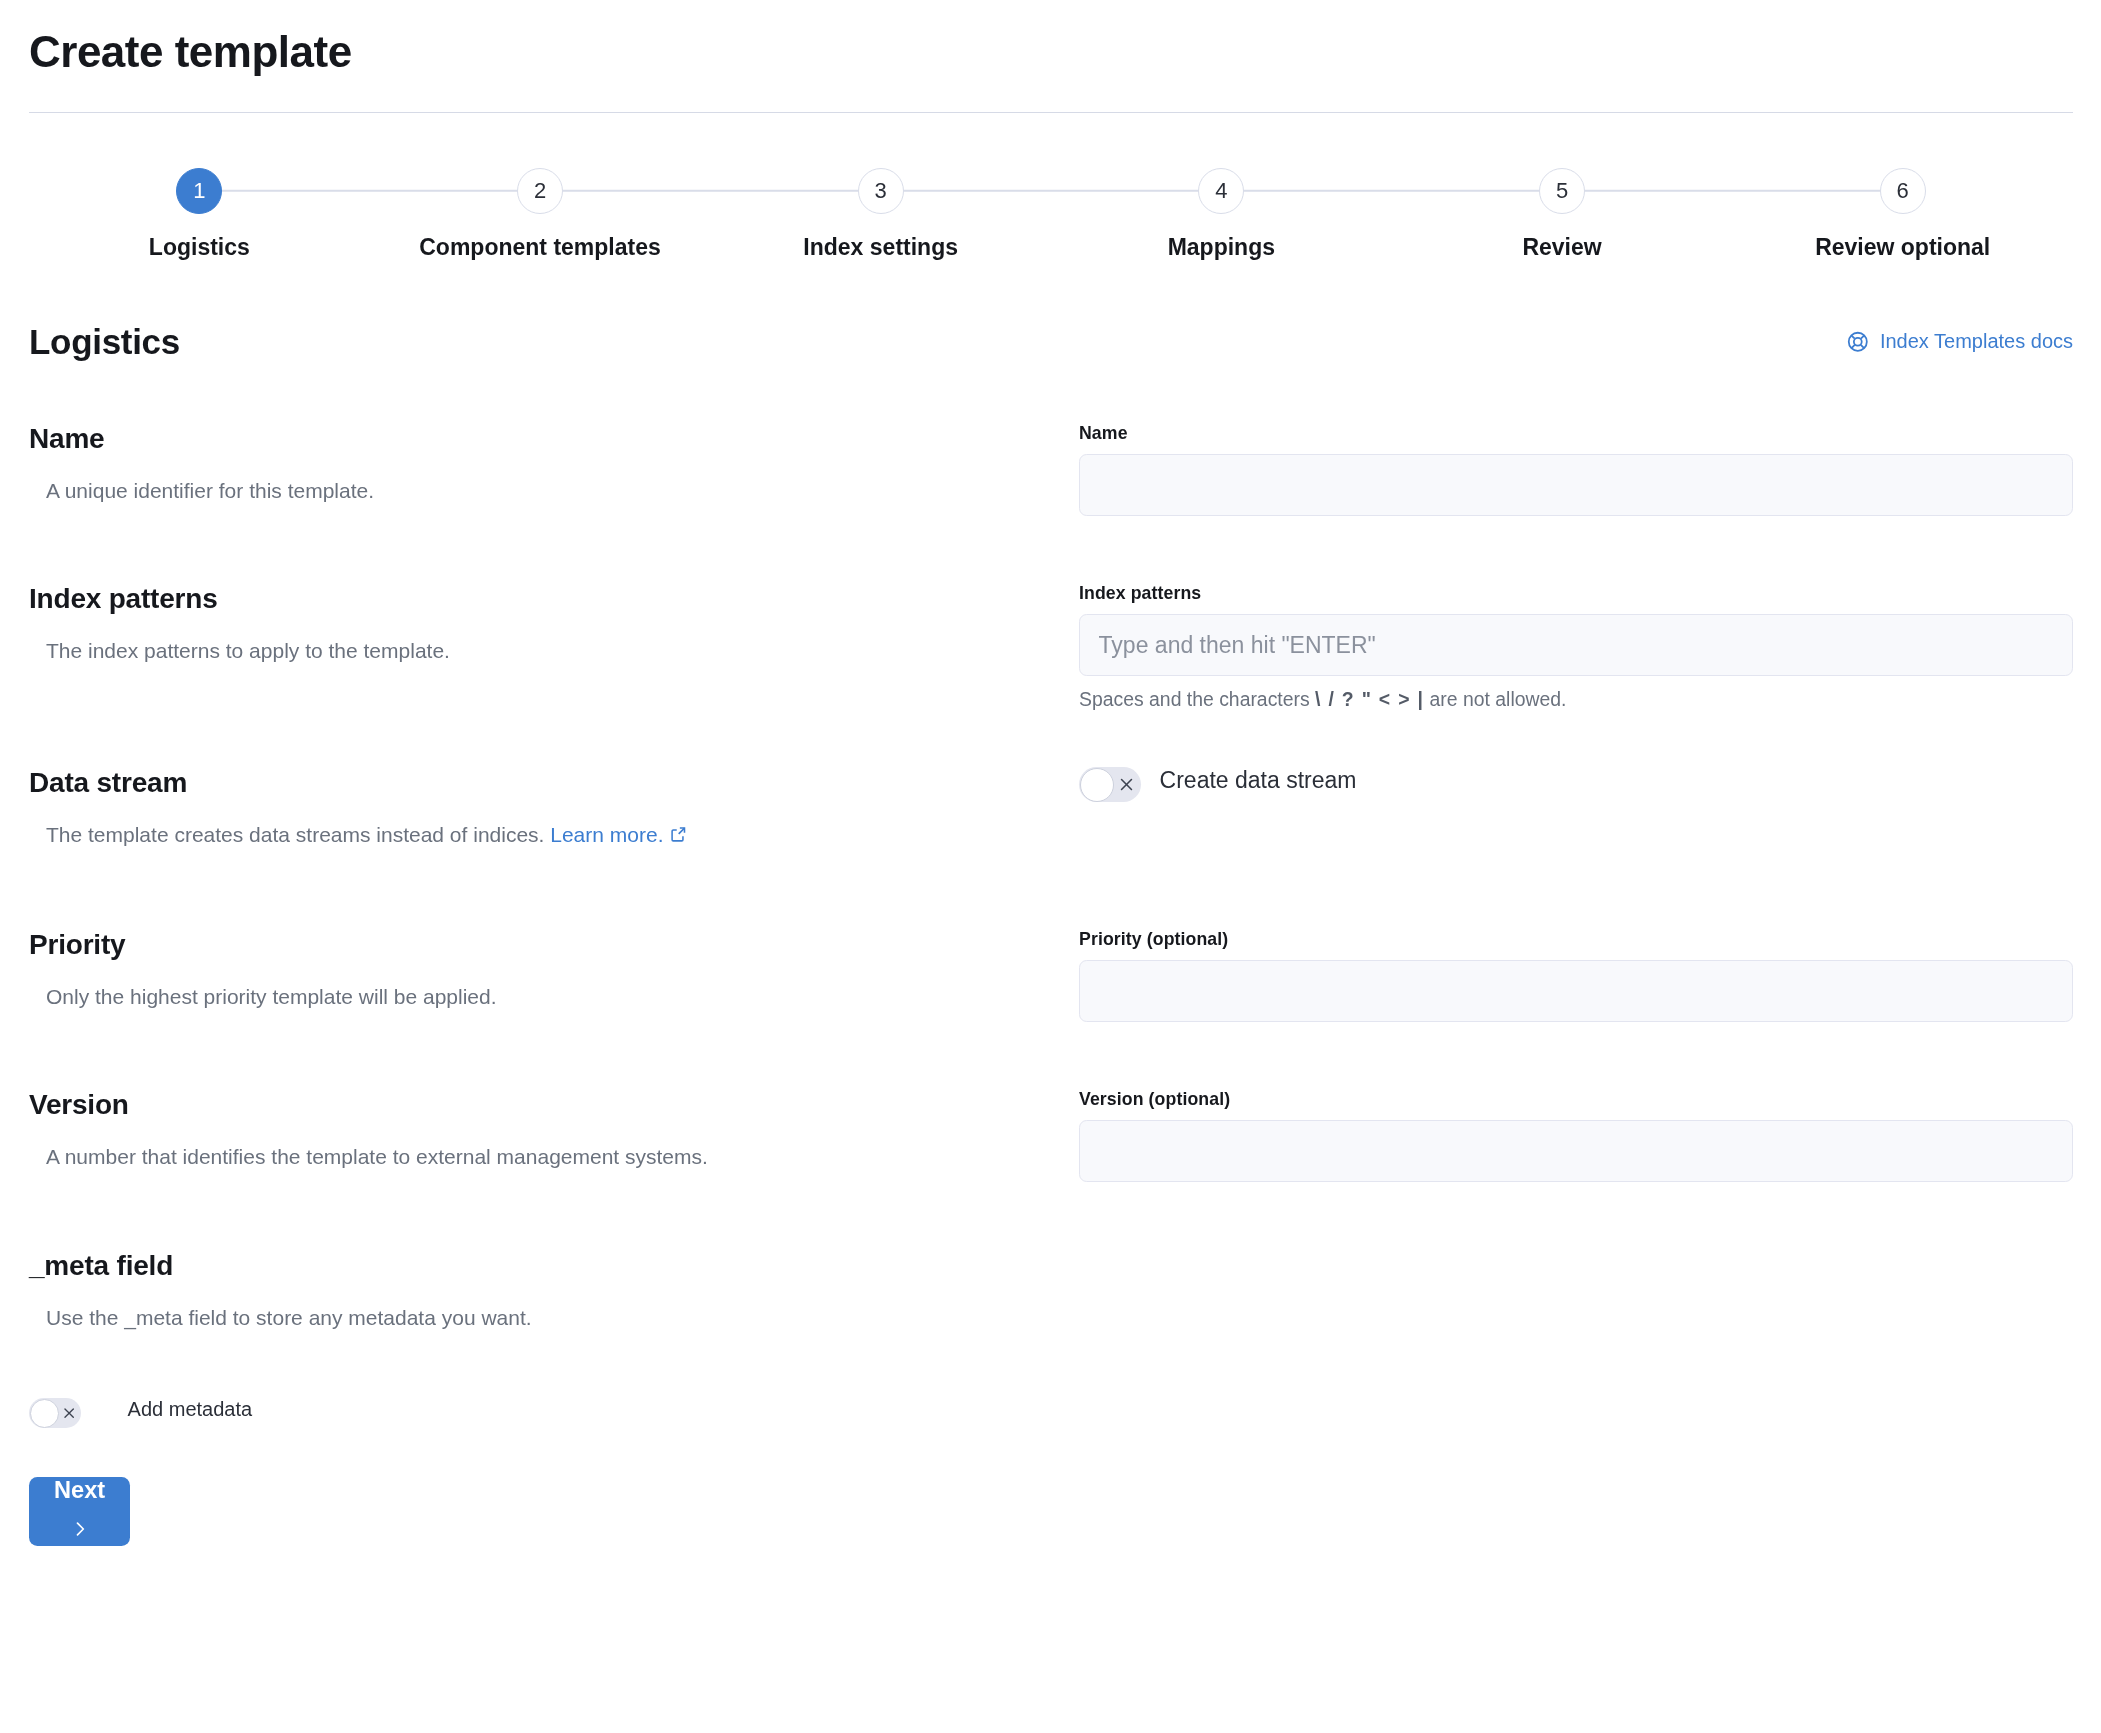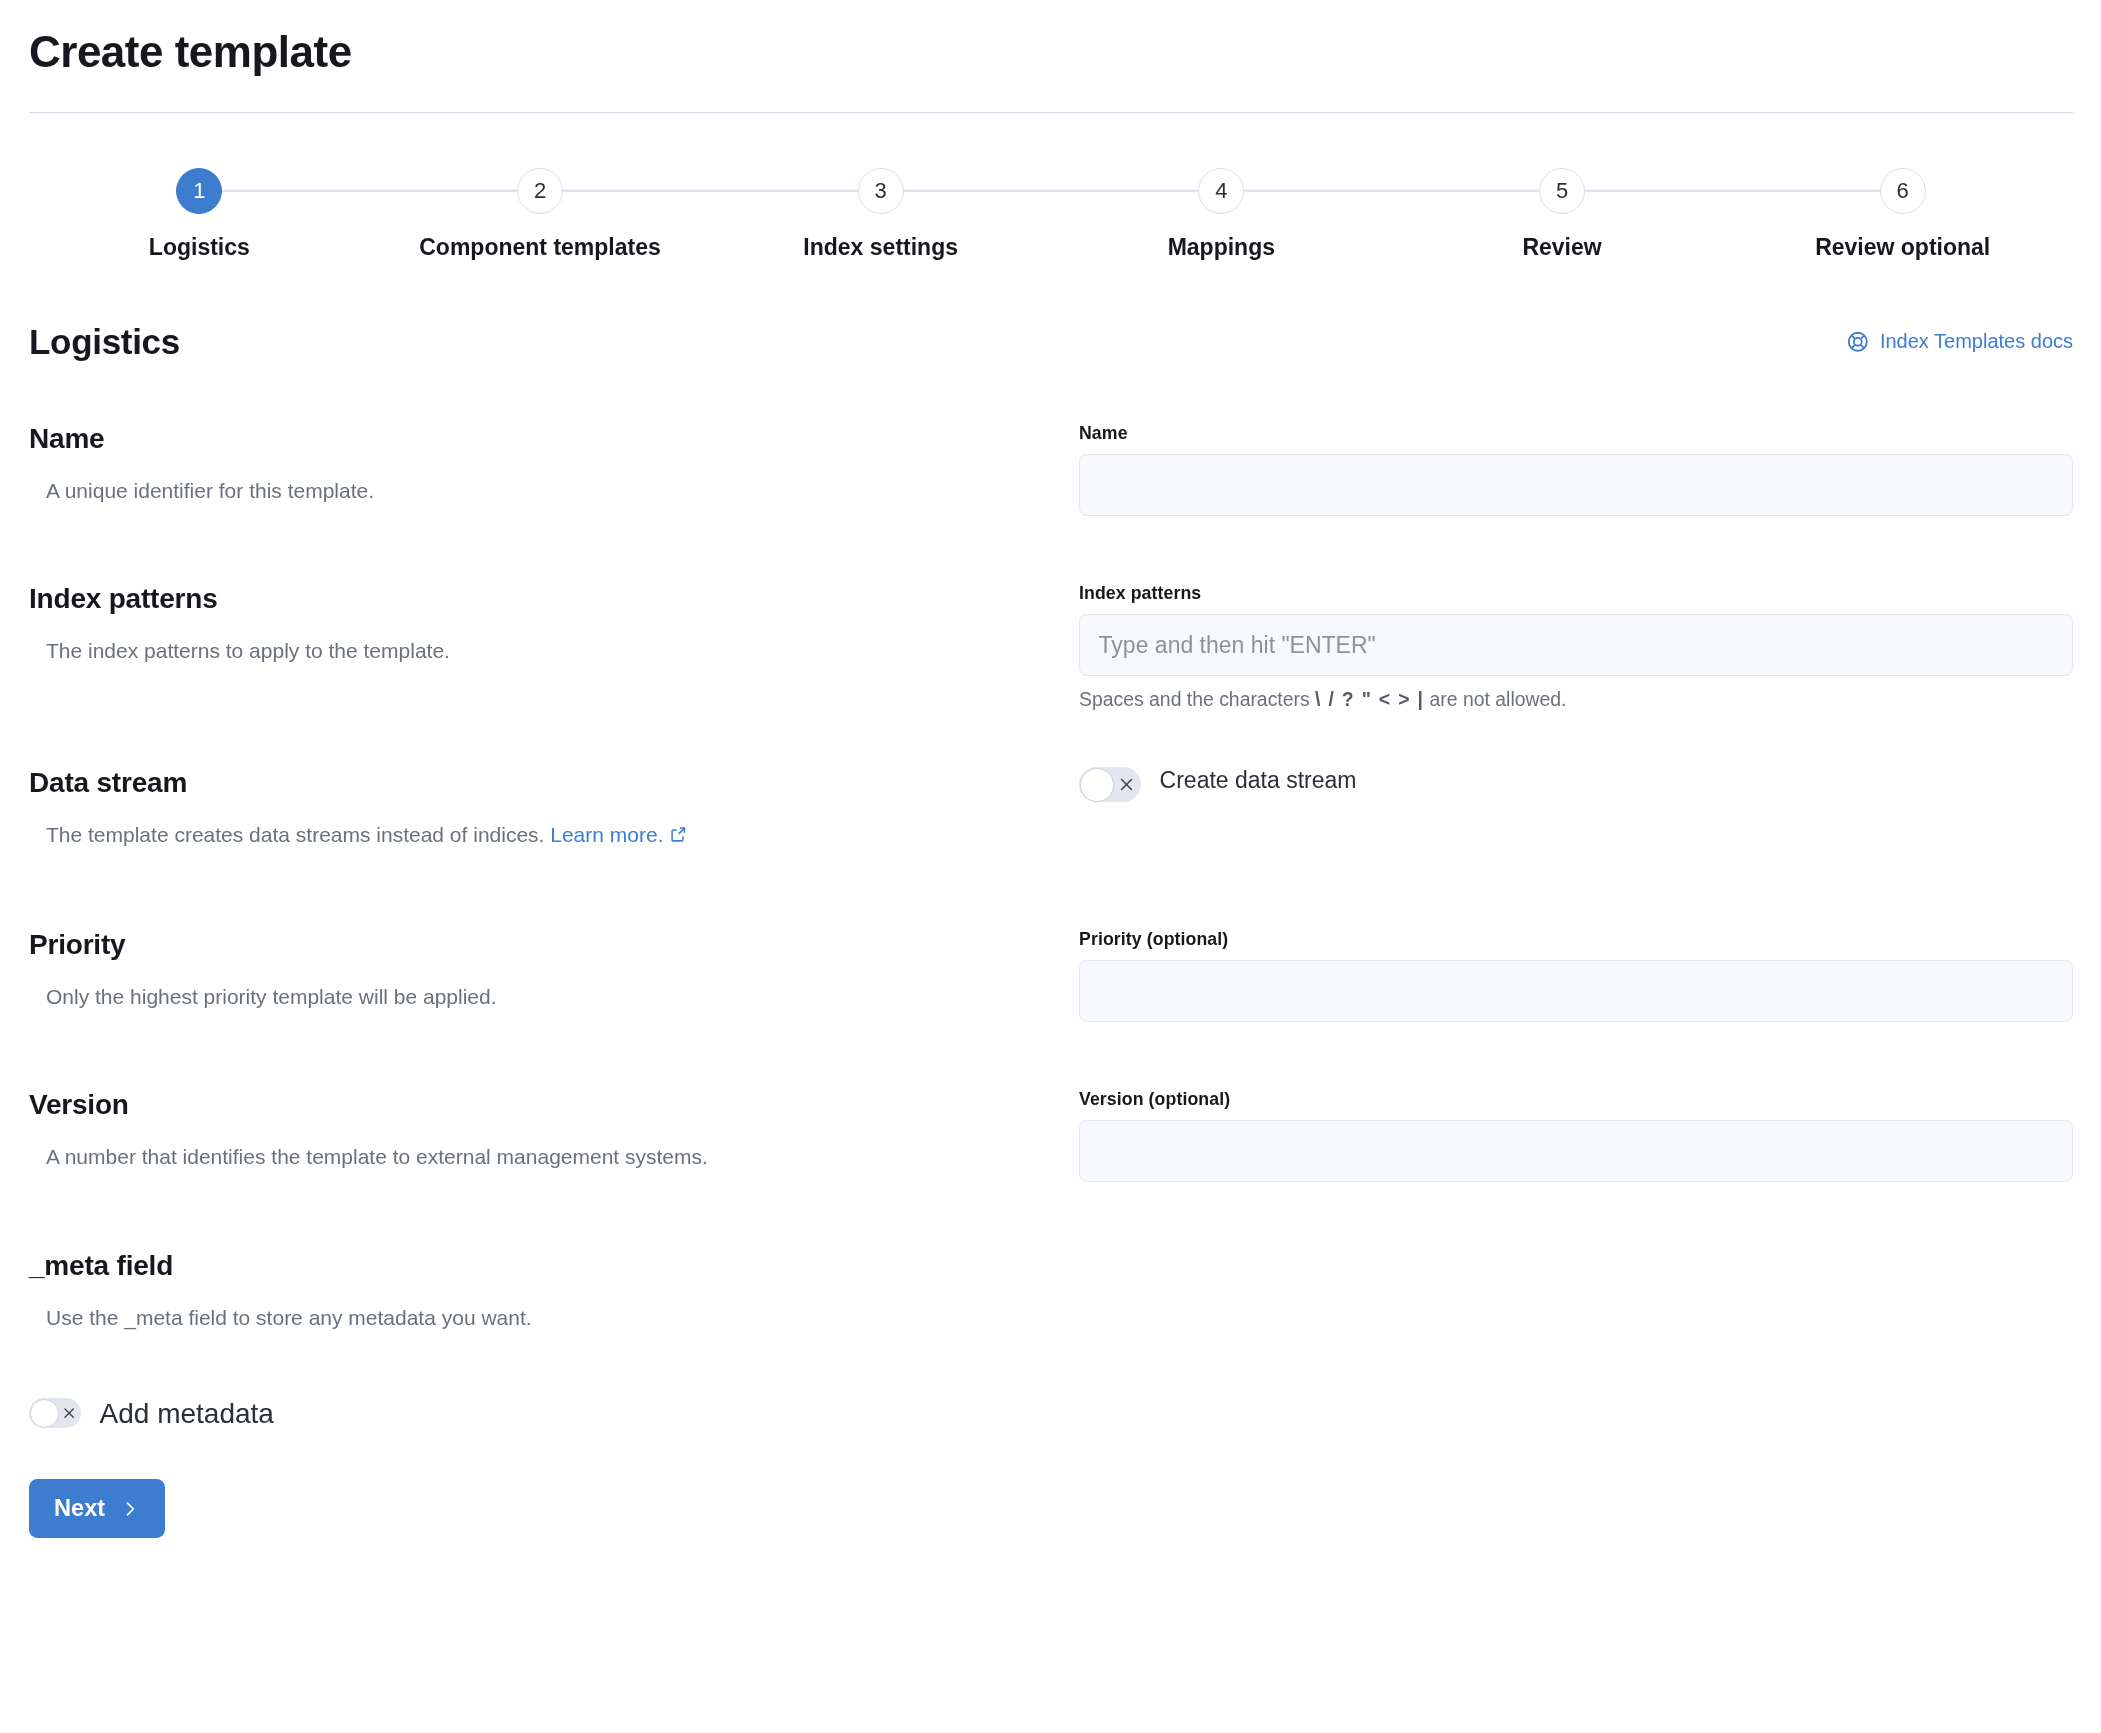--- a/index.html
+++ b/index.html
@@ -232,37 +232,38 @@
     align-items: center;
     justify-content: center;
     color: #3d4350;
   }
   .switch.big .mark { width: 29px; }
   .switch.small .mark { width: 23.6px; }
   .switch-label {
     font-size: 23px;
     color: #2b2f38;
   }
-  .switch-label.sm { font-size: 28px; }
+  .switch-label.sm { font-size: 20px; margin-left: 28px; }
 
   
   .next-btn {
     display: inline-flex;
     align-items: center;
     gap: 15px;
     background: #3c7dd0;
     color: #ffffff;
     border: none;
     border-radius: 8.4px;
     padding: 0 25px;
-    height: 59px;
+    height: 69px;
     font-family: "Liberation Sans", sans-serif;
     font-size: 23.6px;
     font-weight: bold;
     cursor: pointer;
+    flex-direction: column;
   }
   .next-btn svg { display: block; }
 
   .sp-58 { height: 49px; }
   .sp-72 { height: 61px; }
   .sp-66 { height: 56px; }
 </style>
 </head>
 <body>
 

